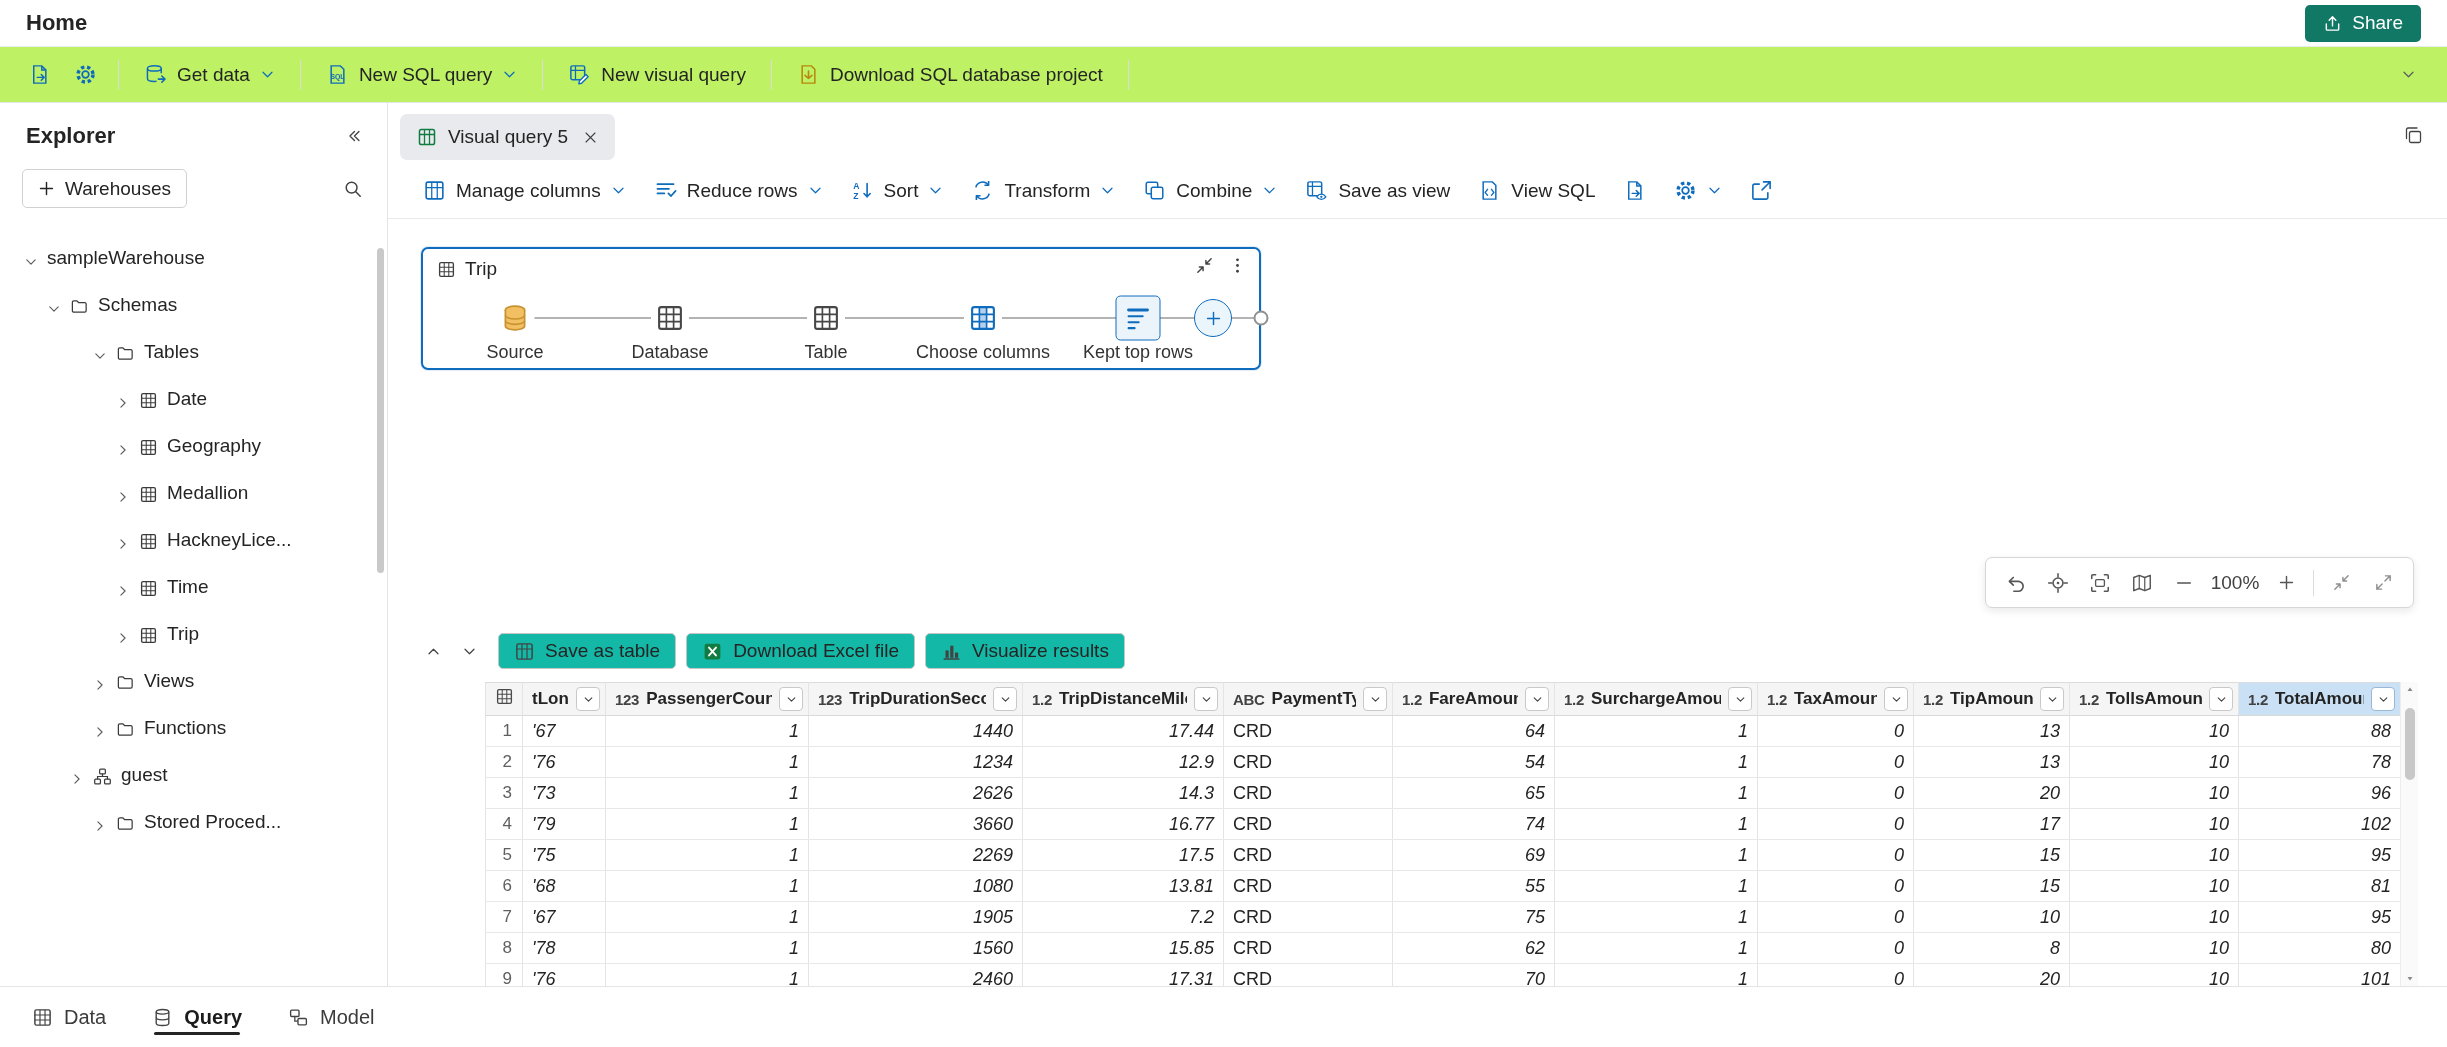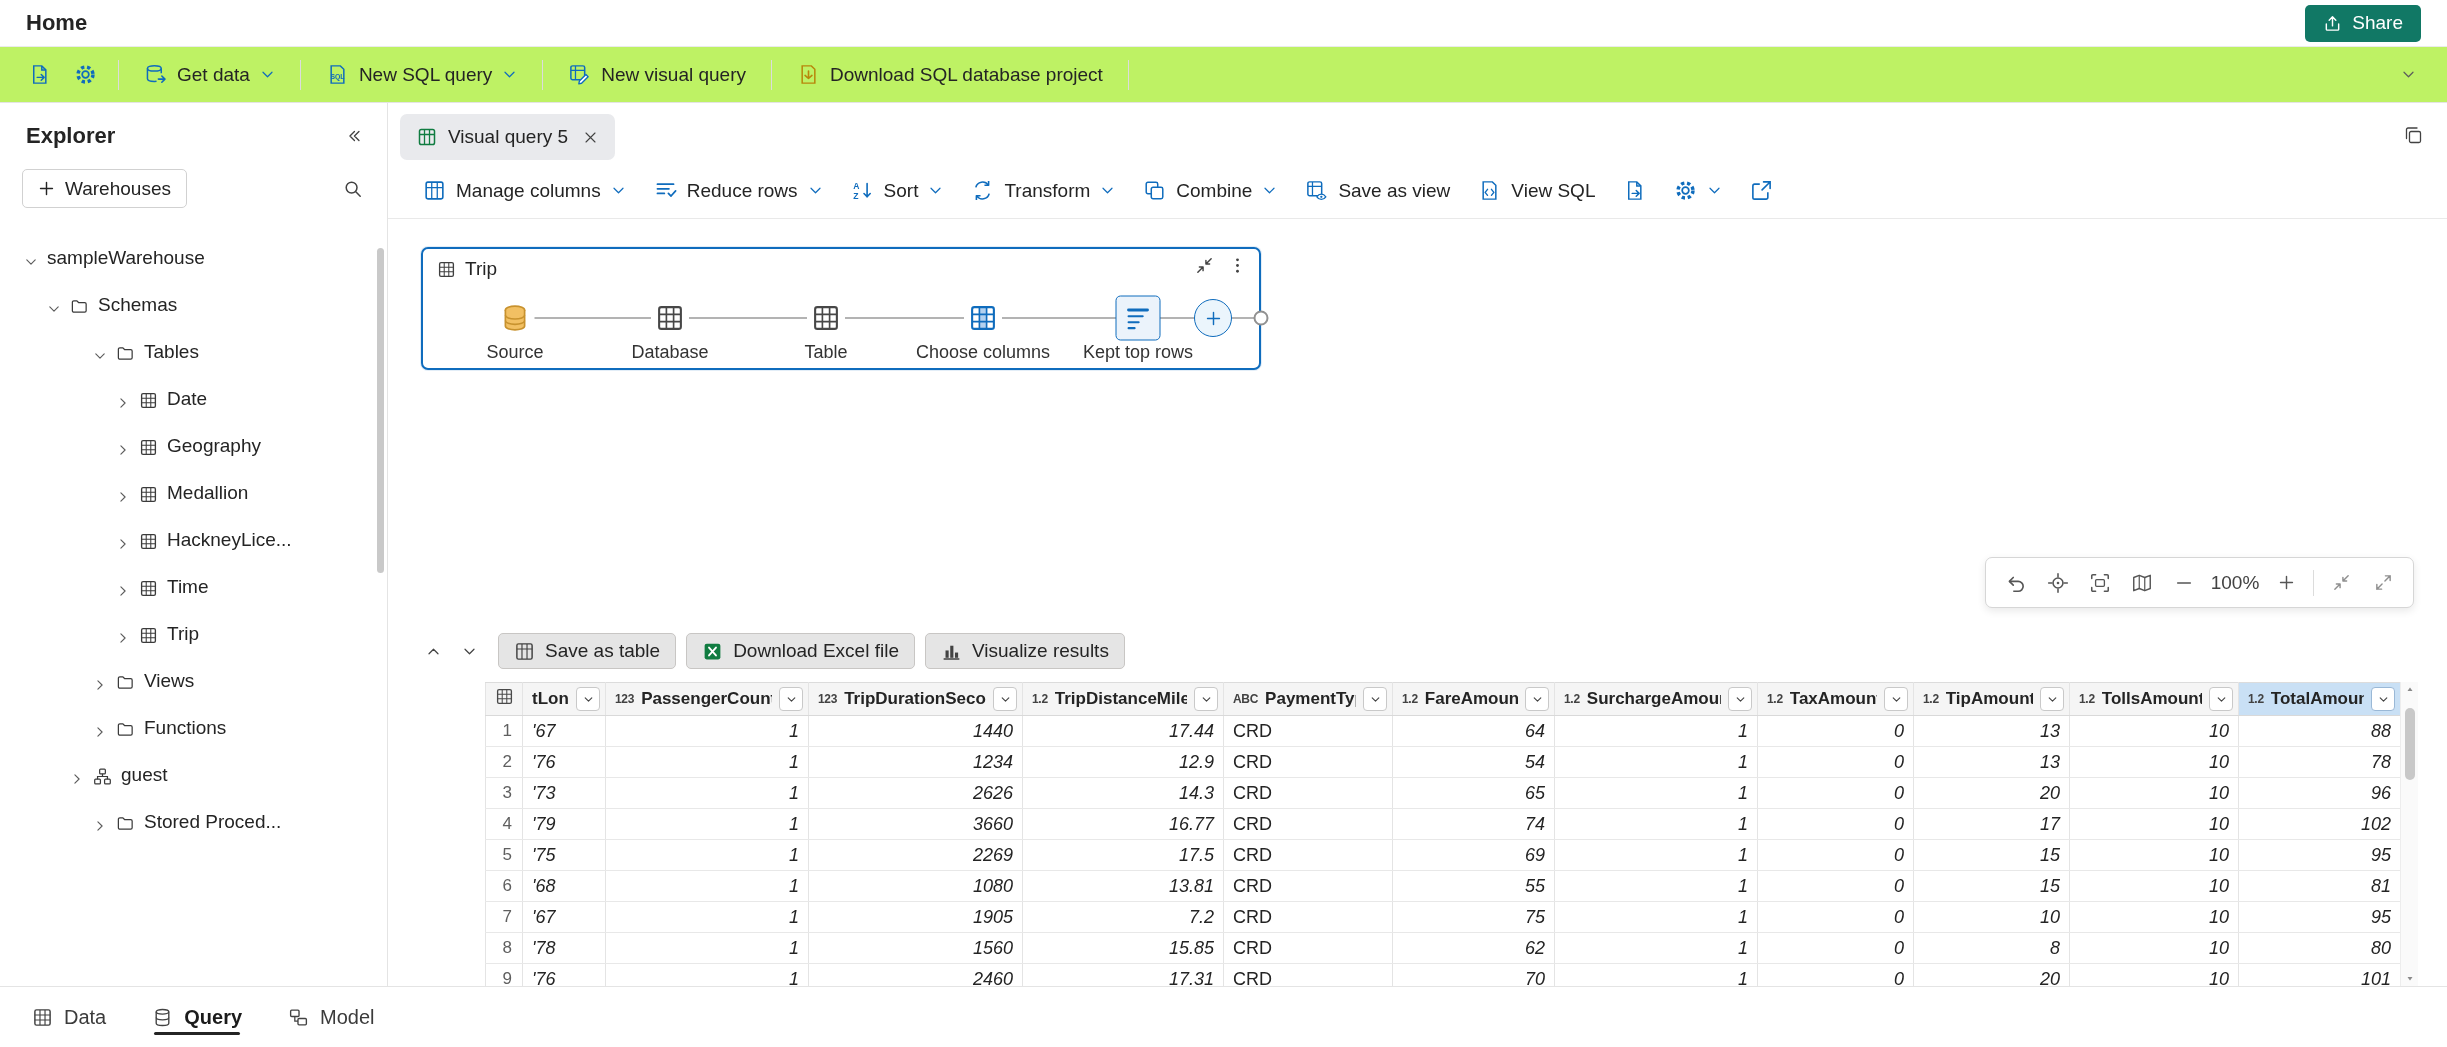--- a/index.html
+++ b/index.html
@@ -71,34 +71,34 @@
   .zoom-bar{position:absolute;right:33px;bottom:21px;height:51px;background:#fff;border:1px solid #d6d6d6;border-radius:7px;box-shadow:0 3px 8px rgba(0,0,0,.09);display:flex;align-items:center;padding:0 10px;gap:2px}
   .z-btn{width:40px;height:40px;display:flex;align-items:center;justify-content:center;background:none;border:none;color:#565656;border-radius:4px}
   .z-btn.dim{color:#8f8f8f}
   .zoom-level{min-width:58px;text-align:center;font-size:19px;color:#424242}
   .zoom-bar .vdiv{height:26px;margin:0 5px}
 
   
   .results{height:357px;display:flex;flex-direction:column}
   .results-actions{height:44px;margin-bottom:9px;display:flex;align-items:center;padding-left:28px;gap:2px}
   .r-chev{width:34px;height:34px;display:flex;align-items:center;justify-content:center;border:none;background:none;color:#424242}
-  .action-btn{display:flex;align-items:center;gap:10px;height:36px;padding:0 15px;border:1px solid #c8c6c4;border-radius:5px;background:#e5e5e5;font-size:19px;color:#242424;margin-left:10px}
+  .action-btn{display:flex;align-items:center;gap:10px;height:36px;padding:0 15px;border:1px solid #c8c6c4;border-radius:5px;background:#14b8a6;font-size:19px;color:#242424;margin-left:10px}
   .action-btn .icon{color:#424242}
 
   .grid-wrap{position:relative;flex:1;margin-left:97px;width:1933px;overflow:hidden}
   table.grid{border-collapse:collapse;table-layout:fixed;width:1915px;border-left:1px solid #e4e4e4;border-top:1px solid #dcdcdc}
   .grid th,.grid td{border-right:1px solid #e4e4e4;border-bottom:1px solid #e8e8e8;overflow:hidden;white-space:nowrap}
   .grid th{height:33px;background:#f5f5f5;border-bottom:1px solid #d9d9d9;font-weight:600;padding:0}
   .grid th.selected{background:var(--col-selected)}
   .grid td{height:31px;padding:0 9px;font-size:18px;color:#242424;background:#fff}
   .grid td.ar{text-align:right}
   .grid td.it{font-style:italic}
   .grid td.rownum{color:#5f5f5f;text-align:right;padding-right:10px;font-size:17px;font-style:normal}
   .hcell{display:flex;align-items:center;gap:7px;padding:0 5px 0 9px;height:100%}
-  .type-glyph{font-size:12px;font-weight:700;color:#424242;letter-spacing:-.3px;flex:none;font-style:normal}
+  .type-glyph{font-size:15px;font-weight:700;color:#424242;letter-spacing:-.3px;flex:none;font-style:normal}
   .hname{font-size:17px;color:#242424;overflow:hidden;flex:1;text-align:left}
   .hfilter{width:24px;height:24px;border:1px solid #c9c9c9;border-radius:4px;background:#fff;display:flex;align-items:center;justify-content:center;color:#424242;flex:none;padding:0}
   th.selected .hfilter{border-color:#9ab8d6}
   .corner-cell{text-align:center;vertical-align:middle}
   .corner-cell .icon{color:#4a4a4a;margin:0 auto}
 
   .v-scroll{position:absolute;top:0;right:0;width:18px;bottom:0;background:#fafafa;border-left:1px solid #ededed}
   .v-scroll .arrow{position:absolute;left:0;width:100%;display:flex;justify-content:center;color:#8a8a8a;background:none;border:none}
   .v-scroll .arrow.up{top:3px}
   .v-scroll .arrow.down{bottom:3px}

